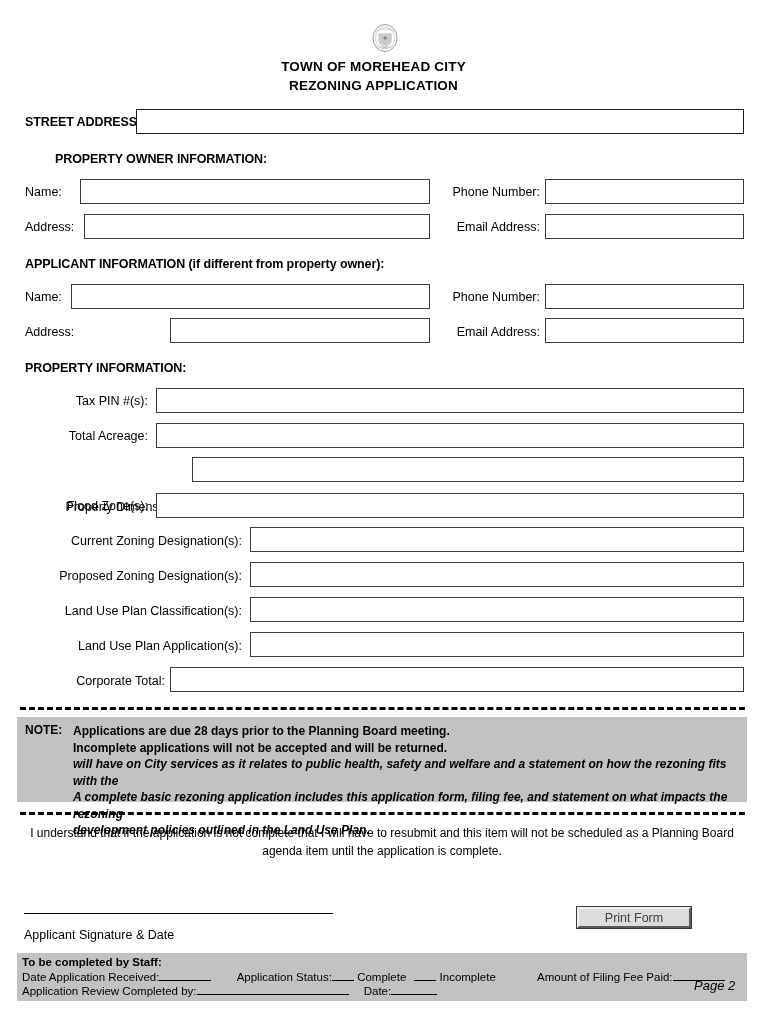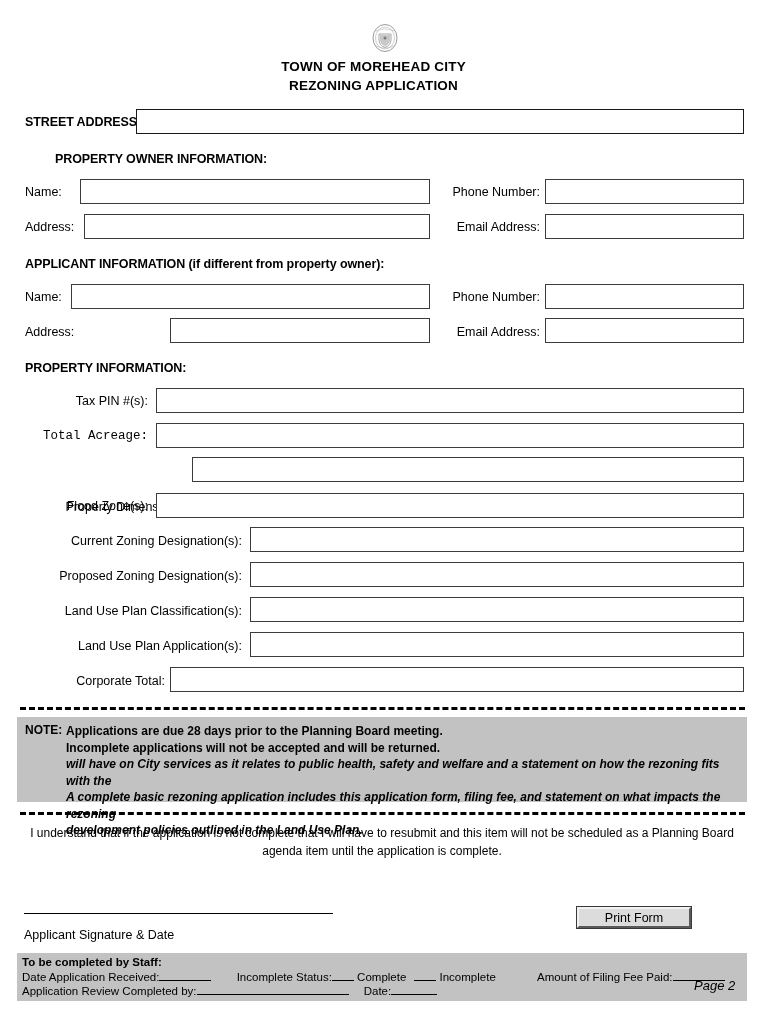--- a/index.html
+++ b/index.html
@@ -86,20 +86,21 @@
   }
   .note-label {
     position: absolute;
     font-size: 12px;
     font-weight: bold;
   }
   .note-lines {
     position: absolute;
     font-size: 12px;
     line-height: 16.5px;
+    margin-left: 7px;
   }
   .note-lines .b { font-weight: bold; display: block; }
   .note-lines .bi { font-weight: bold; font-style: italic; display: block; }
 
   
   .statement {
     position: absolute;
     font-size: 12px;
     line-height: 18px;
     text-align: center;
@@ -120,21 +121,21 @@
   .printbtn {
     position: absolute;
     background: #dcdcdc;
     border-top: 2px solid #f2f2f2;
     border-left: 2px solid #f2f2f2;
     border-right: 2px solid #5a5a5a;
     border-bottom: 2px solid #5a5a5a;
     box-sizing: border-box;
     font-family: "Liberation Sans", sans-serif;
     font-size: 12.5px;
-    color: #000000;
+    color: #404040;
     text-align: center;
     line-height: 18px;
     cursor: pointer;
     box-shadow: 0 0 0 1px #3a3a3a;
   }
 
   
   .stafftitle {
     position: absolute;
     font-size: 11.5px;
@@ -208,21 +209,21 @@
   <input class="box" style="left: 170px; top: 318px; width: 260px; height: 25px;">
 
   <div class="lbl right" style="left:400px; top:325px; width:140px;">Email Address:</div>
   <input class="box" style="left: 545px; top: 318px; width: 199px; height: 25px;">
 
   <div class="lbl bold" style="left:25px; top:361px;">PROPERTY INFORMATION:</div>
 
   <div class="lbl right" style="left:20px; top:394px; width:128px;">Tax PIN #(s):</div>
   <input class="box" style="left: 156px; top: 388px; width: 588px; height: 25px;">
 
-  <div class="lbl right" style="left:20px; top:429px; width:128px;font-family:Liberation Mono, monospace;">Total Acreage:</div>
+  <div class="lbl right" style="left:20px; top:429px; width:128px;">Total Acreage:</div>
   <input class="box" style="left: 156px; top: 423px; width: 588px; height: 25px;">
 
   <div class="lbl right" style="left:20px; top:464px; width:165px;margin-top:36px;">Property Dimensions:</div>
   <input class="box" style="left: 192px; top: 457px; width: 552px; height: 25px;">
 
   <div class="lbl right" style="left:20px; top:499px; width:128px;">Flood Zone(s):</div>
   <input class="box" style="left: 156px; top: 493px; width: 588px; height: 25px;">
 
   <div class="lbl right" style="left:20px; top:534px; width:222px;">Current Zoning Designation(s):</div>
   <input class="box" style="left: 250px; top: 527px; width: 494px; height: 25px;">
@@ -261,21 +262,21 @@
   <div class="sigline" style="left:24px; top:913px; width:309px;"></div>
   <div class="sigcaption" style="left:24px; top:928px;">Applicant Signature &amp; Date</div>
 
   <div class="printbtn" style="left:577px; top:907px; width:114px; height:21px;">Print Form</div>
 
   <div class="graypanel" style="left:17px; top:953px; width:730px; height:48px;"></div>
   <div class="stafftitle" style="left:22px; top:956px;">To be completed by Staff:</div>
 
   <div class="staffline" style="left:22px; top:970px;">
     <span>Date Application Received:</span><span class="blank" style="width:52px;"></span>
-    <span style="display:inline-block;width:22px;"></span><span>Incomplete Status:</span><span class="blank" style="width:22px;"></span>
+    <span style="display:inline-block;width:22px;"></span><span>Application Status:</span><span class="blank" style="width:22px;"></span>
     <span>Complete</span><span style="display:inline-block;width:8px;"></span><span class="blank" style="width:22px;"></span>
     <span>Incomplete</span>
     <span style="display:inline-block;width:38px;"></span><span>Amount of Filing Fee Paid:</span><span class="blank" style="width:52px;"></span>
   </div>
 
   <div class="staffline" style="left:22px; top:984px;">
     <span>Application Review Completed by:</span><span class="blank" style="width:152px;"></span>
     <span style="display:inline-block;width:12px;"></span><span>Date:</span><span class="blank" style="width:46px;"></span>
   </div>
 

